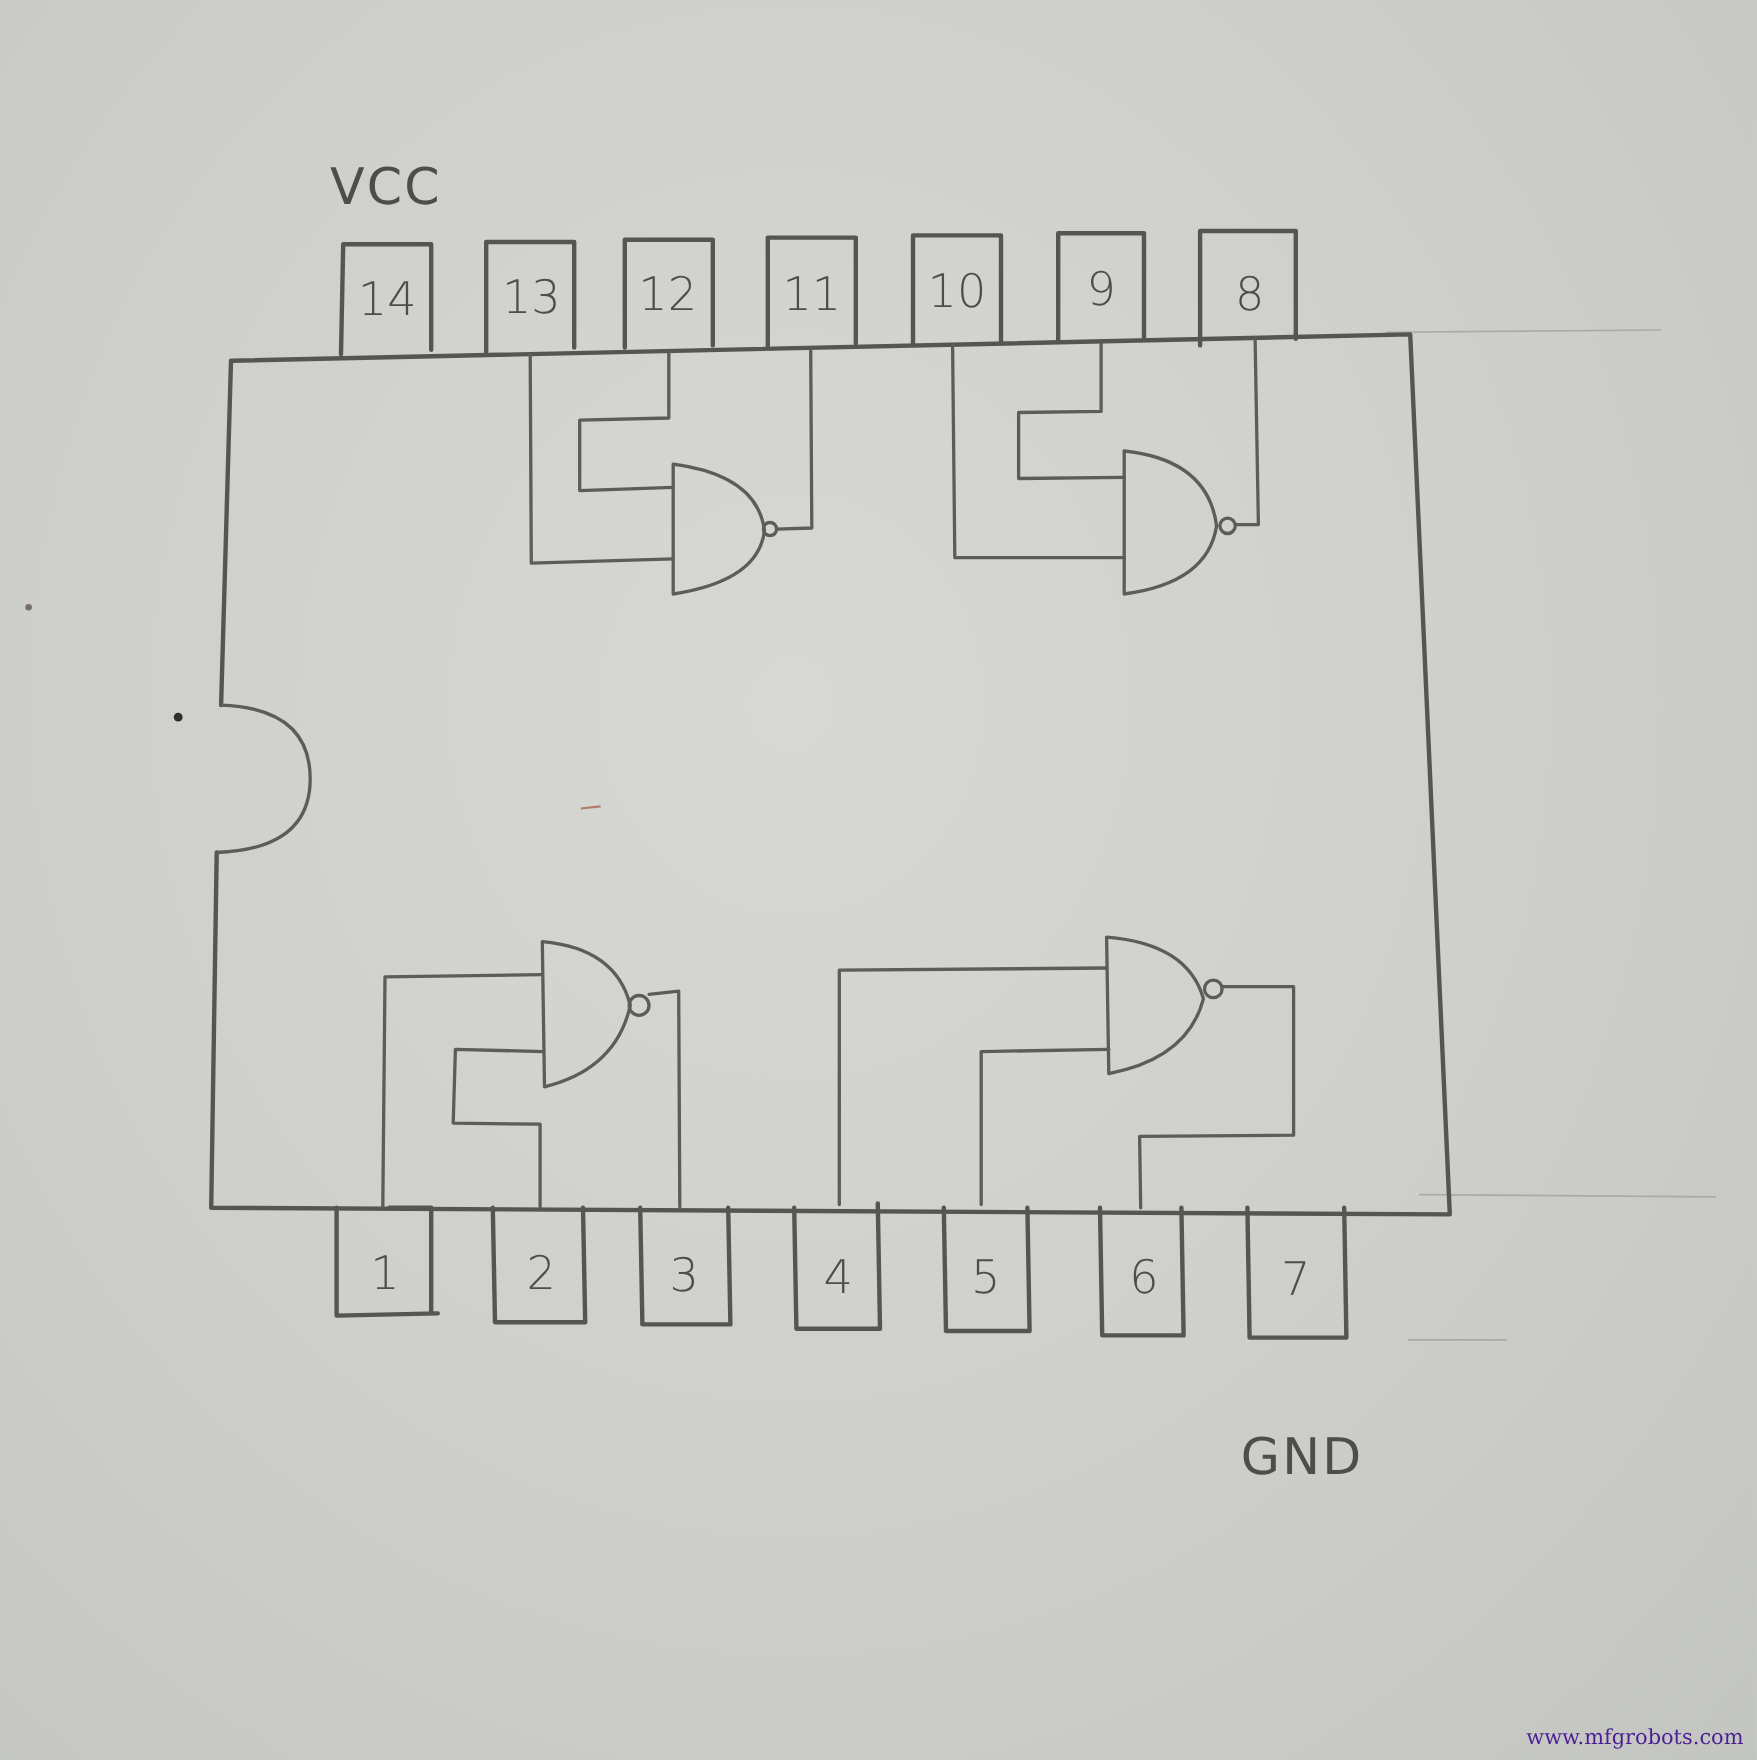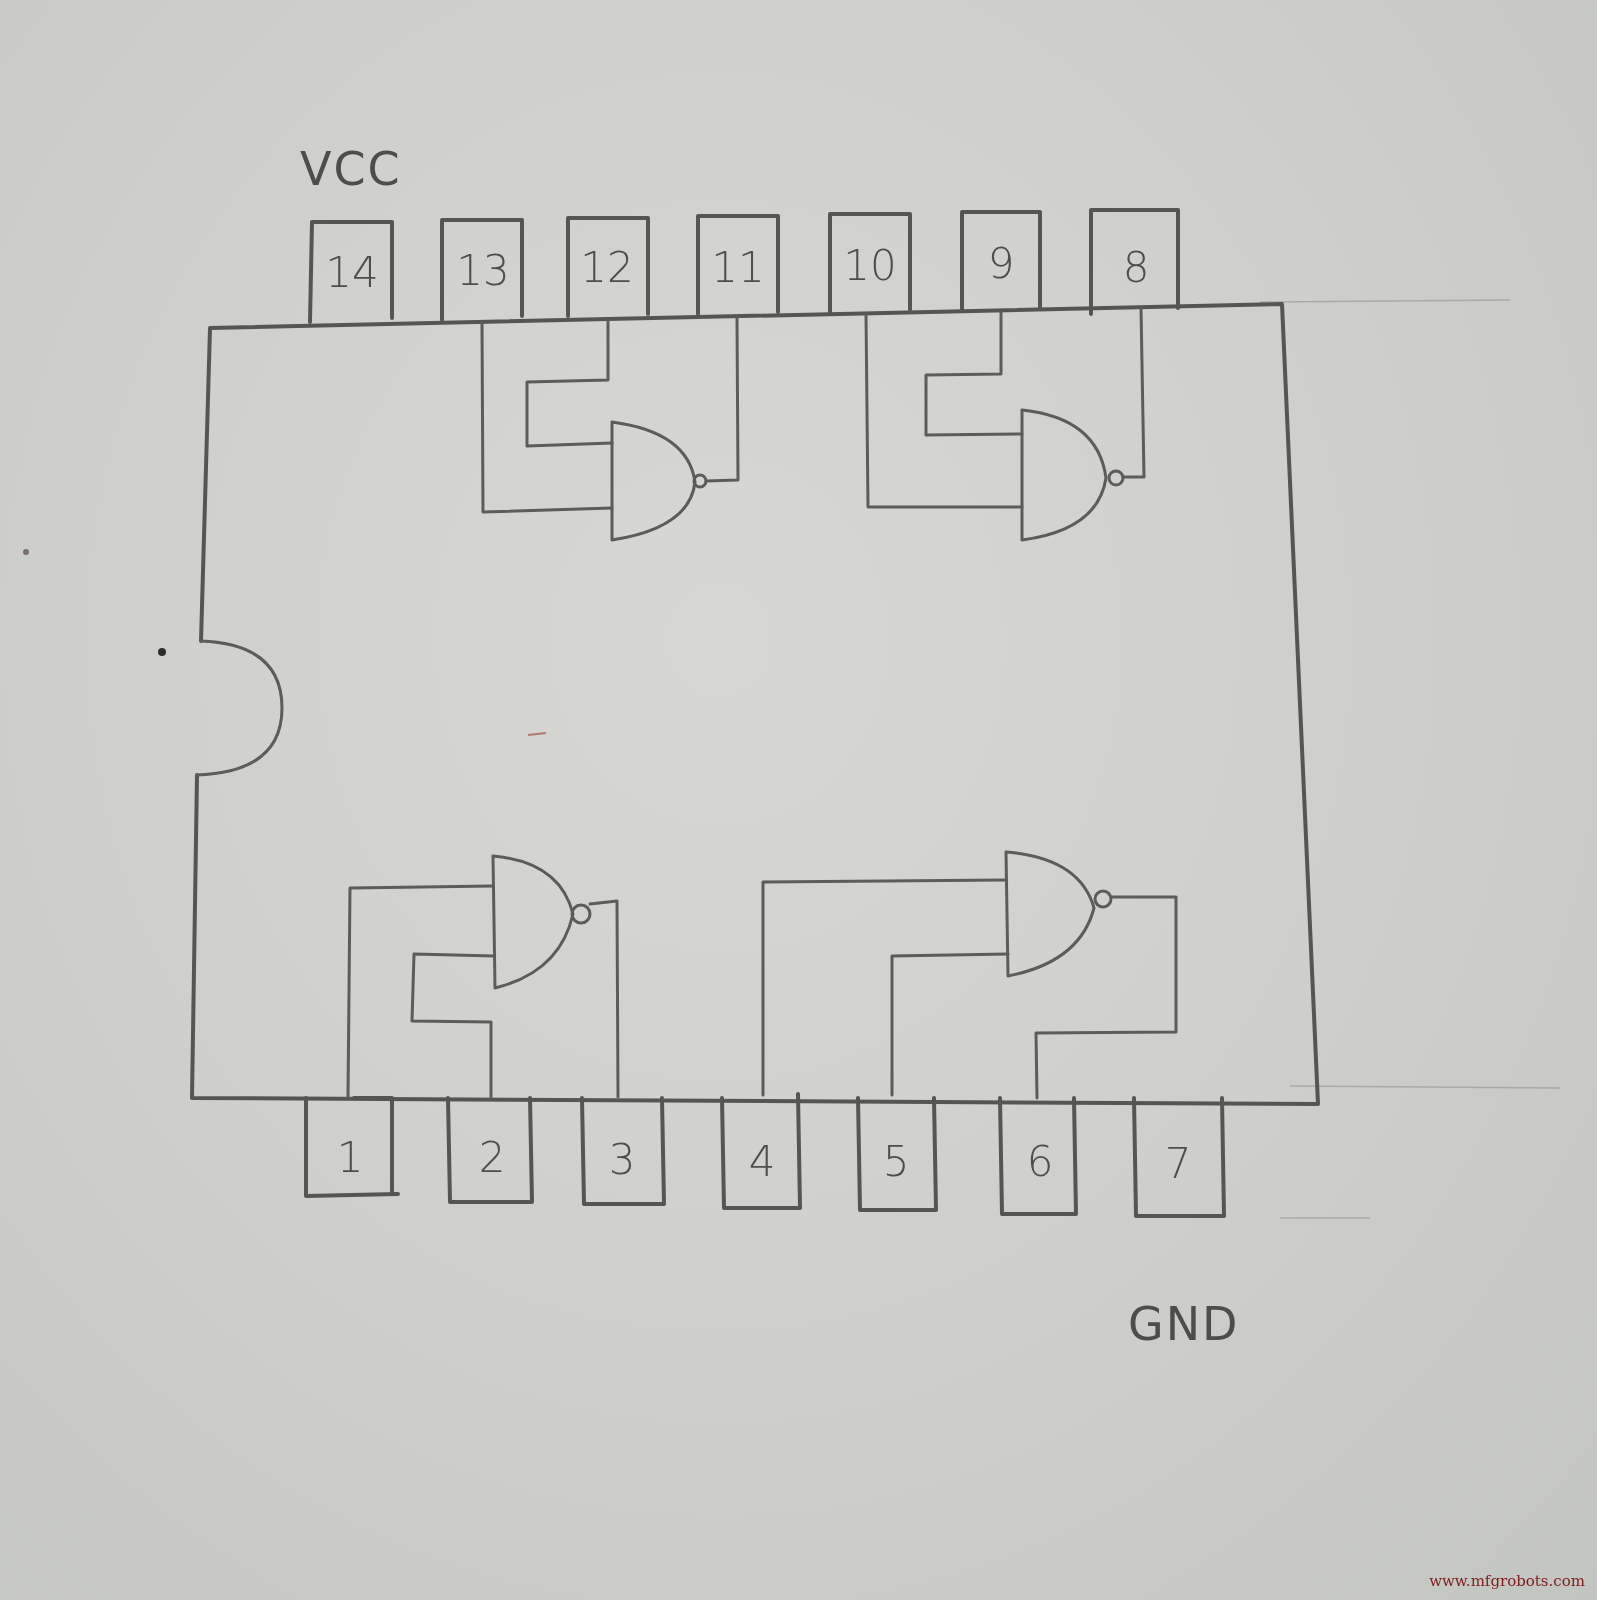--- a/index.html
+++ b/index.html
@@ -19,21 +19,21 @@
     .pin-label {
       font-family: "DejaVu Sans", sans-serif; font-size: 42px; fill: #4d4e4b;
       text-anchor: middle; dominant-baseline: middle; font-weight: 300;
     }
     .hand-label {
       font-family: "DejaVu Sans", sans-serif; font-size: 46px; fill: #4d4e4b;
       letter-spacing: 2px;
     }
     .watermark {
       position: absolute; right: 12px; bottom: 10px;
-      font-family: "DejaVu Serif", serif; font-size: 15px; color: #7f1d1d;
+      font-family: "DejaVu Serif", serif; font-size: 19px; color: #4c1d95;
     }
   </style>
 </head>
 <body>
 
 <div class="paper"></div>
 
 <svg width="1597" height="1600" viewBox="0 0 1597 1600">
 
   <line class="faint" x1="1260" y1="302" x2="1510" y2="300"></line>

